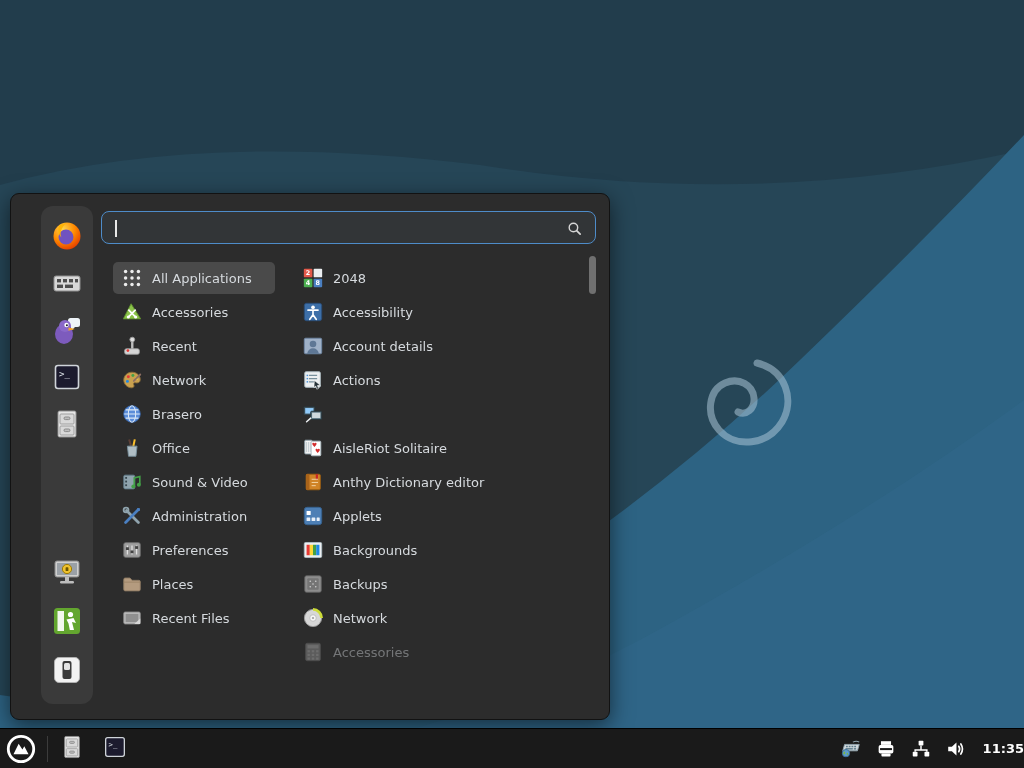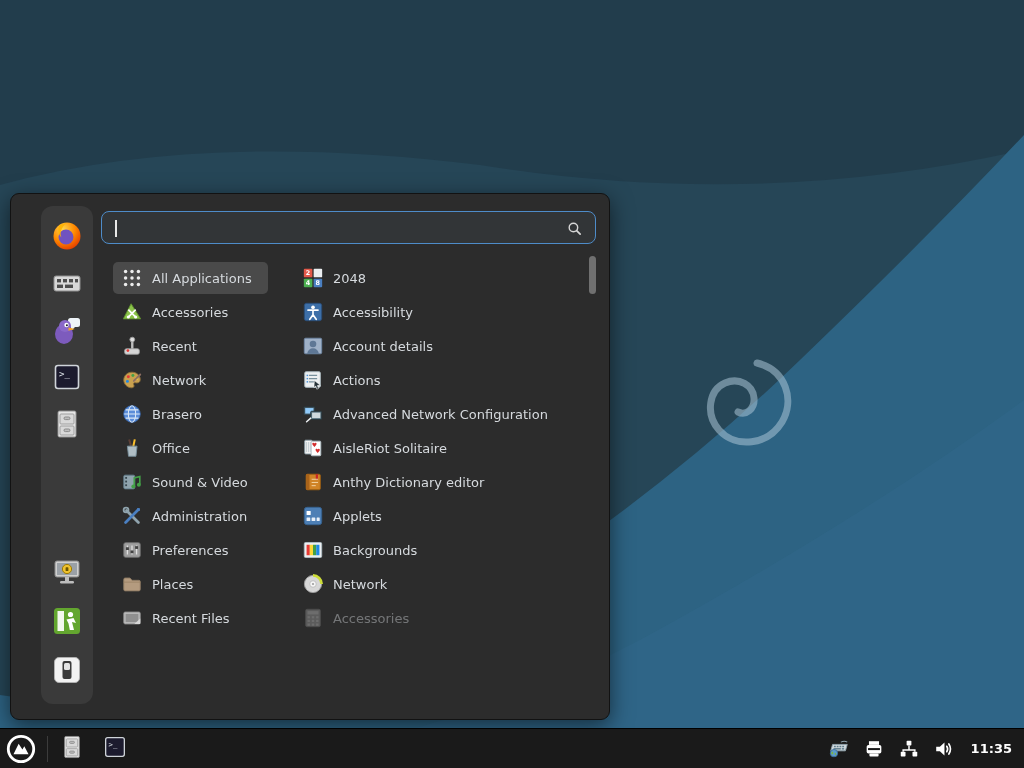--- a/index.html
+++ b/index.html
@@ -22,38 +22,38 @@
     background:#323537;border:1px solid #4e8cc9;border-radius:8px;box-sizing:border-box;
     display:flex;align-items:center;}
   .search input{position:absolute;inset:0;background:transparent;border:none;outline:none;
     color:#e8e8e8;font-size:13px;padding:0 36px 0 14px;font-family:inherit;}
   .caret{position:absolute;left:13px;top:8px;width:1.5px;height:17px;background:#e8e8e8;}
   .mag{position:absolute;right:12px;top:8px;width:17px;height:17px;}
   
   .cats{position:absolute;left:102px;top:67px;}
   .apps{position:absolute;left:283px;top:67px;width:290px;}
   .row{height:34px;display:flex;align-items:center;}
-  .chip{display:flex;align-items:center;gap:9px;padding:5px 16px 5px 8px;border-radius:5px;}
+  .chip{display:flex;align-items:center;gap:9px;padding:5px 23px 5px 8px;border-radius:5px;}
   .row.selected .chip{background:#4a4a4a;}
   .ic{width:22px;height:22px;display:inline-flex;}
   .ic svg{width:22px;height:22px;}
   .lbl{font-size:13px;color:#d6dade;white-space:nowrap;}
   .row.disabled{opacity:.42;}
   .scrollthumb{position:absolute;left:578px;top:62px;width:7px;height:38px;
     background:#707070;border-radius:3.5px;}
   
   .taskbar{position:absolute;left:0;top:728px;width:1024px;height:40px;background:#1a1a1a;
     display:flex;align-items:center;border-top:1px solid #000;box-sizing:border-box;}
   .menubtn{width:34px;height:34px;margin-left:4px;display:flex;align-items:center;
     justify-content:center;cursor:pointer;}
   .psep{width:1px;height:26px;background:#3c3c3c;margin:0 10px 0 9px;}
   .launch{width:28px;height:28px;margin-right:15px;display:flex;align-items:center;
     justify-content:center;cursor:pointer;}
   .launch svg{width:26px;height:26px;}
-  .tray{margin-left:auto;display:flex;align-items:center;gap:13px;padding-right:12px;}
+  .tray{margin-left:auto;display:flex;align-items:center;gap:13px;}
   .tricon{width:22px;height:22px;display:flex;align-items:center;justify-content:center;cursor:pointer;}
   .tricon svg{width:22px;height:22px;}
   .clock{color:#ffffff;font-size:13px;font-weight:600;margin-left:3px;cursor:pointer;}
 </style>
 </head>
 <body>
 
 <div class="desktop">
 
   <svg class="wall" width="1024" height="768" viewBox="0 0 1024 768" preserveAspectRatio="none">
@@ -384,21 +384,20 @@
         <span class="chip">
             <span class="ic">
               <svg viewBox="0 0 24 24">
           <rect x="2" y="4" width="12" height="9" rx="1" fill="#455a64" stroke="#263238"></rect>
           <rect x="3.5" y="5.5" width="9" height="6" fill="#90caf9"></rect>
           <rect x="9.5" y="9" width="12" height="9" rx="1" fill="#546e7a" stroke="#263238"></rect>
           <rect x="11" y="10.5" width="9" height="6" fill="#cfd8dc"></rect>
           <path d="M5 20.5 L9.5 16.5" stroke="#eceff1" stroke-width="1.6" stroke-linecap="round"></path>
         </svg>
             </span>
-            <span class="lbl">Advanced Network Configuration</span>
           </span>
       </div>
       <div class="row">
         <span class="chip">
             <span class="ic">
               <svg viewBox="0 0 24 24">
           <rect x="3" y="3.5" width="8" height="15" rx="1" fill="#f5f5f5" stroke="#90a4ae"></rect>
           <path d="M5 5.5 V16.5 M7 5.5 V16.5 M9 5.5 V16.5" stroke="#b0bec5" stroke-width="0.8"></path>
           <rect x="10" y="4.5" width="10.5" height="16" rx="1" fill="#ffffff" stroke="#b0bec5"></rect>
           <g fill="#d32f2f" font-size="6.5" text-anchor="middle" font-family="DejaVu Sans, sans-serif">
@@ -444,20 +443,38 @@
             <span class="ic">
               <svg viewBox="0 0 24 24">
           <rect x="2.5" y="3.8" width="19" height="16.4" rx="1.5" fill="#eceff1" stroke="#b0bec5"></rect>
           <rect x="5" y="6.3" width="3.5" height="11.4" fill="#e53935"></rect>
           <rect x="8.5" y="6.3" width="3.5" height="11.4" fill="#fdd835"></rect>
           <rect x="12" y="6.3" width="3.5" height="11.4" fill="#43a047"></rect>
           <rect x="15.5" y="6.3" width="3.5" height="11.4" fill="#1e88e5"></rect>
         </svg>
             </span>
             <span class="lbl">Backgrounds</span>
+          </span>
+      </div>
+      <div class="row">
+        <span class="chip">
+            <span class="ic">
+              <svg viewBox="0 0 24 24">
+          <rect x="3" y="3" width="18" height="18" rx="2" fill="#8d8d8d" stroke="#5f5f5f"></rect>
+          <rect x="5.8" y="5.8" width="12.4" height="12.4" rx="1" fill="#757575"></rect>
+          <g fill="#cfcfcf">
+                  <circle cx="9" cy="9" r="0.9"></circle>
+                  <circle cx="15" cy="9" r="0.9"></circle>
+                  <circle cx="12" cy="12" r="0.9"></circle>
+                  <circle cx="9" cy="15" r="0.9"></circle>
+                  <circle cx="15" cy="15" r="0.9"></circle>
+                </g>
+        </svg>
+            </span>
+            <span class="lbl">Backups</span>
           </span>
       </div>
       <div class="row">
         <span class="chip">
             <span class="ic">
               <svg viewBox="0 0 24 24">
           <circle cx="12" cy="12" r="9.4" fill="#d7d7d7" stroke="#9e9e9e"></circle>
           <path d="M12 2.6 A9.4 9.4 0 0 1 21.4 12" stroke="#cddc39" stroke-width="3" fill="none"></path>
           <circle cx="12" cy="12" r="3.6" fill="#f5f5f5" stroke="#bdbdbd"></circle>
           <circle cx="12" cy="12" r="1.2" fill="#9e9e9e"></circle>

